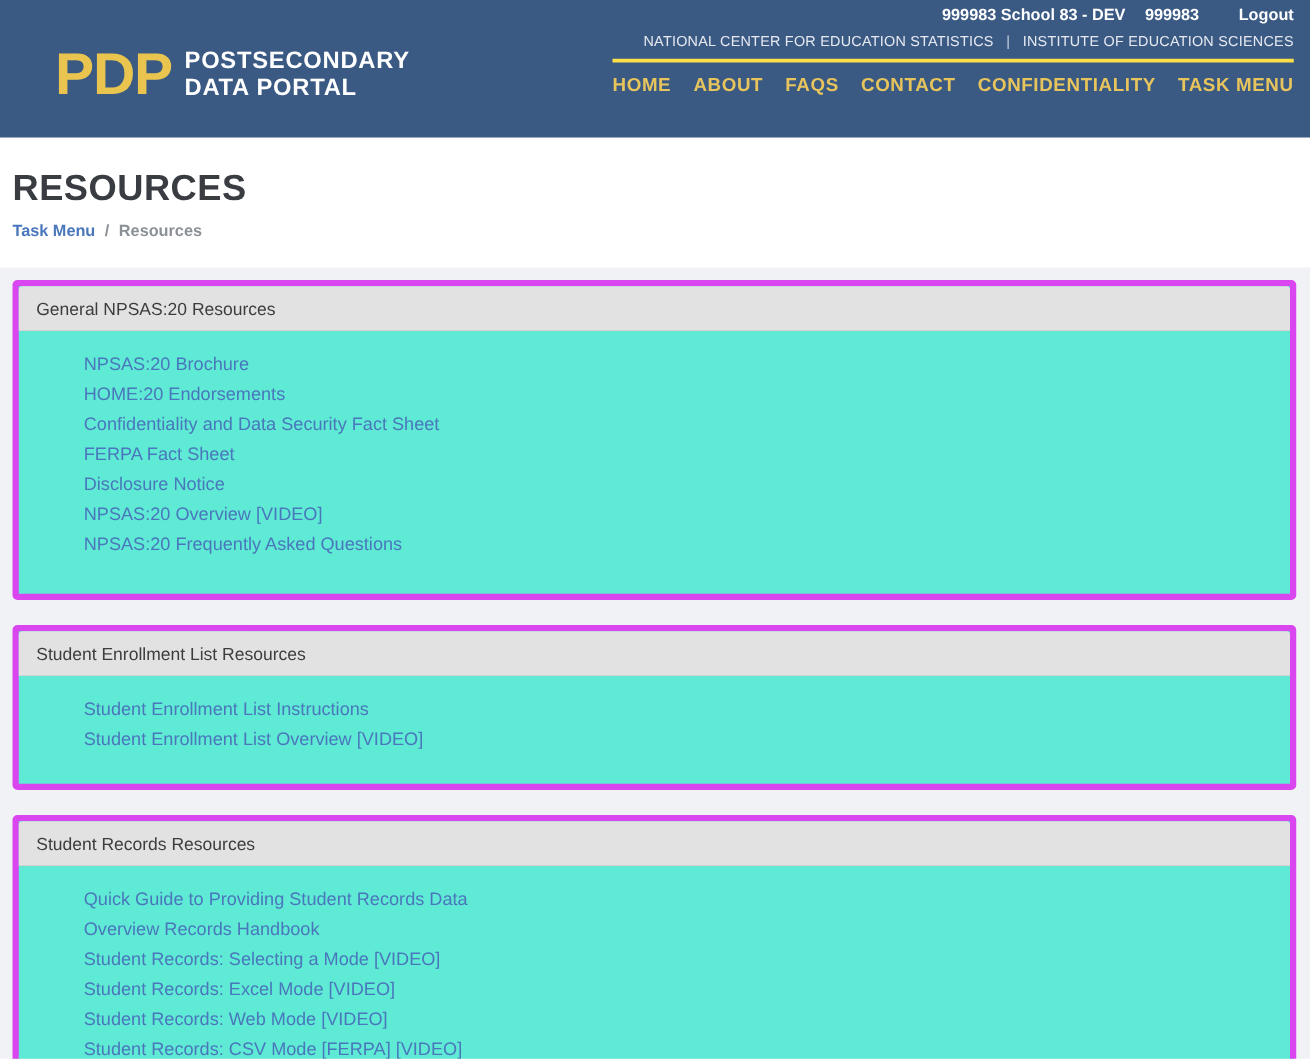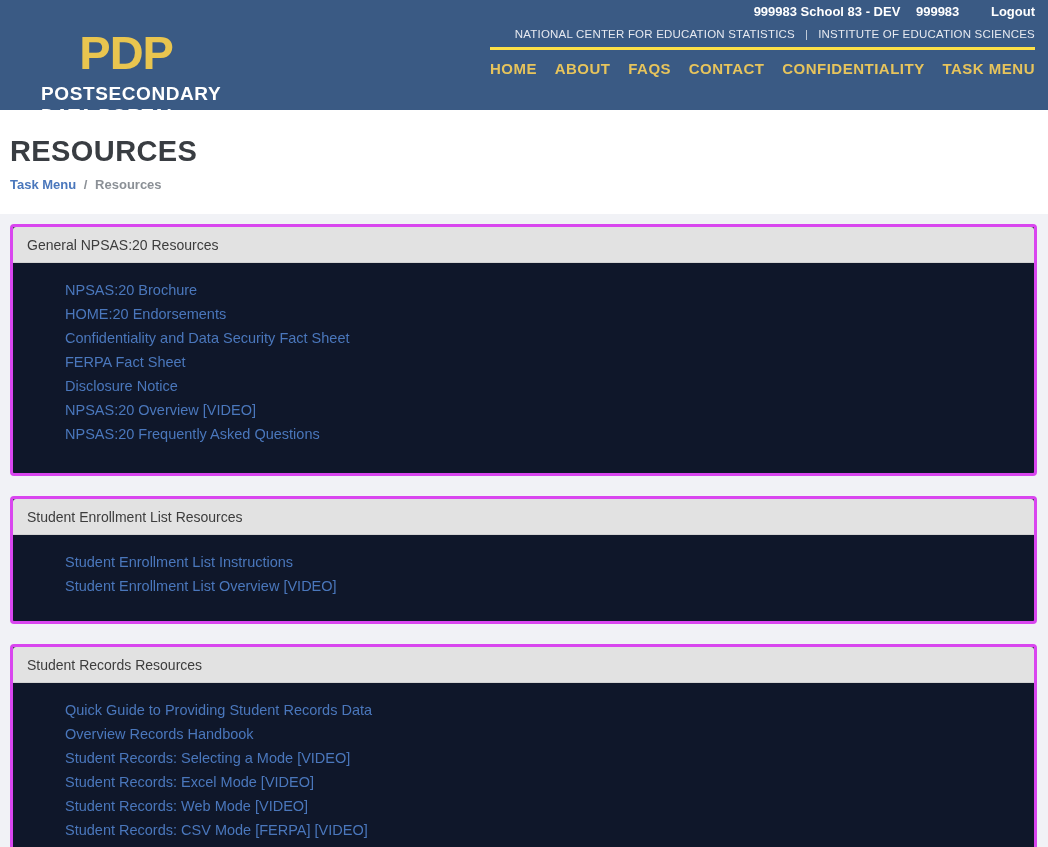--- a/index.html
+++ b/index.html
@@ -31,25 +31,24 @@
     text-decoration: none;
     cursor: pointer;
   }
   .header-main {
     display: flex;
     justify-content: space-between;
     align-items: flex-start;
   }
   .logo {
     display: flex;
-    align-items: center;
-    margin: 12px 0 0 31px;
-    text-decoration: none;
-    cursor: pointer;
-    flex-direction: column;
+    align-items: flex-end;
+    margin: 12px 0 0 44px;
+    text-decoration: none;
+    cursor: pointer;
   }
   .logo-acronym {
     font-size: 47px;
     font-weight: 800;
     letter-spacing: -1px;
     color: #e9c54f;
     line-height: 0.95;
   }
   .logo-text {
     margin: 7px 0 0 10px;
@@ -112,22 +111,22 @@
   .breadcrumb .crumb-sep { color: #8b9096; margin: 0 4px; }
   .breadcrumb .crumb-current { color: #8b9096; font-weight: 700; }
 
   
   .content-section {
     background: #f1f2f6;
     padding: 10px 11px 0 10px;
     height: 649px;
   }
   .panel {
-    background: #0f172a;
-    border: 3px solid #d946ef;
+    background: #5eead4;
+    border: 5px solid #d946ef;
     border-radius: 4px;
     margin-bottom: 20px;
   }
   .panel-header {
     background: #e2e2e2;
     border-bottom: 1px solid #d2d2d2;
     border-radius: 3px 3px 0 0;
     padding: 10px 14px 9px 14px;
     font-size: 14px;
     color: #3d3d3d;

